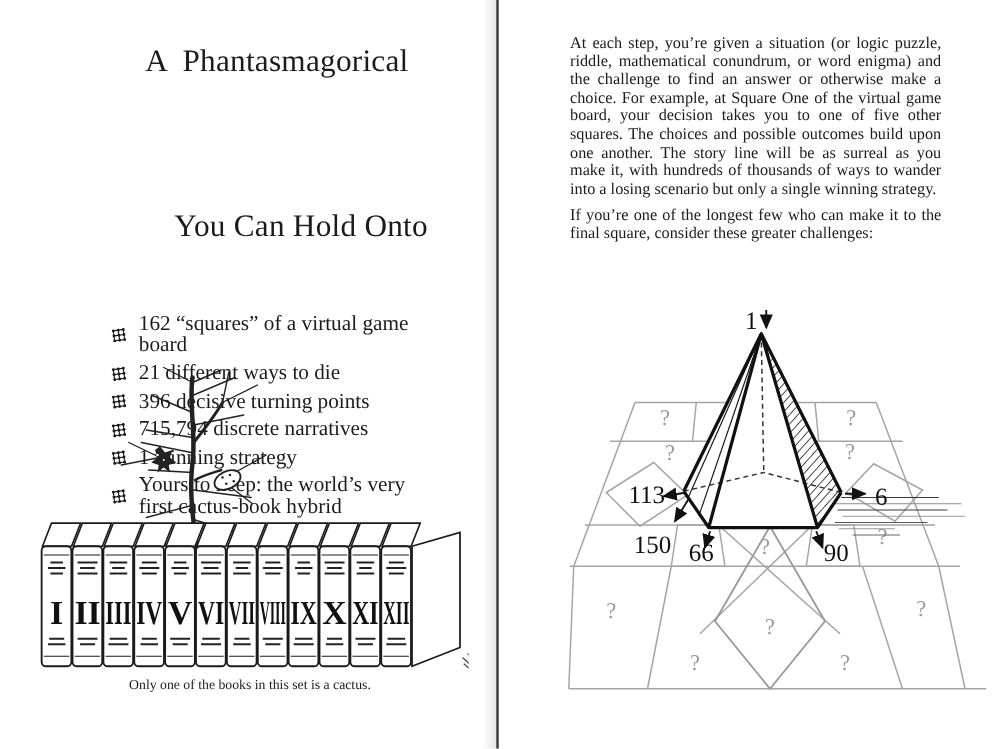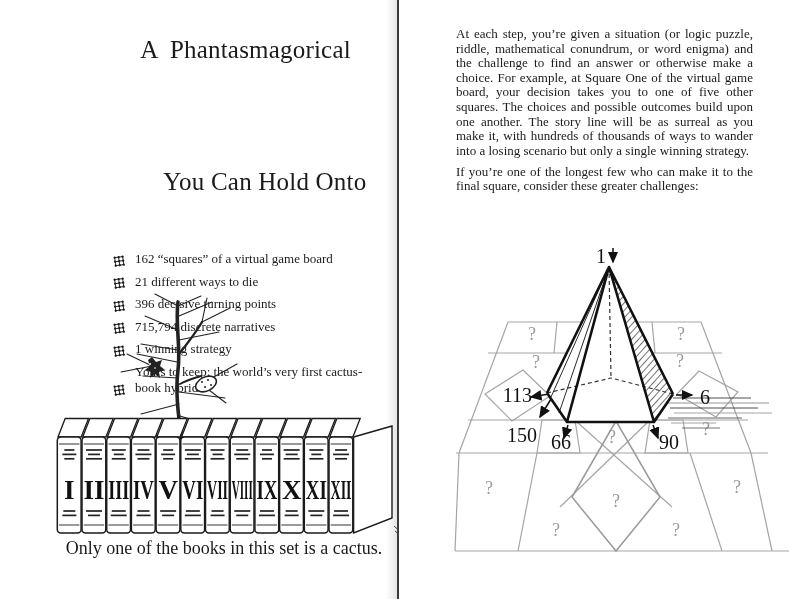--- a/index.html
+++ b/index.html
@@ -5,35 +5,35 @@
   html,body{margin:0;padding:0;}
   body{
     width:800px;height:599px;overflow:hidden;background:#fff;
     font-family:"Liberation Serif","DejaVu Serif",serif;color:#1b1b1b;
   }
   .spread{position:relative;width:800px;height:599px;background:#fff;}
   .gutter-shade{position:absolute;top:0;left:386px;width:11px;height:599px;
     background:linear-gradient(to right, rgba(0,0,0,0), rgba(0,0,0,0.10));}
   .divider{position:absolute;top:0;left:397px;width:2px;height:599px;background:#3a3a3a;}
   .page{position:absolute;top:0;height:599px;}
-  .page-left{left:0;width:467px;margin-left:24px;}
+  .page-left{left:0;width:467px;}
   .page-right{left:400px;width:364px;}
 
   
   .book-title{
     margin:33px 24px 0 0;text-align:center;font-weight:400;
     font-size:25px;line-height:33px;letter-spacing:.2px;white-space:pre-wrap;
   }
   .features{margin:20px 0 0 88px;width:254px;}
-  .feature{display:flex;align-items:flex-end;gap:9px;margin-bottom:6px;
-    font-size:13px;line-height:16.5px;}
+  .feature{display:flex;align-items:center;gap:9px;margin-bottom:6px;
+    font-size:17px;line-height:16.5px;}
   .feature .gb{flex:0 0 auto;width:14px;height:14px;margin-top:1px;}
   .illus{position:absolute;left:25px;top:292px;}
   .caption{position:absolute;left:25px;top:540px;width:350px;text-align:center;
-    font-size:18px;line-height:17px;}
+    font-size:11px;line-height:17px;}
 
   
   .textcol{padding:27px 11px 0 56px;}
   .para{font-size:13px;line-height:14.6px;text-align:justify;margin:0;}
   .para + .para{margin-top:6.5px;}
   .challenges{margin:13px 0 0 0;}
   .challenge{display:flex;align-items:flex-start;gap:9px;margin-bottom:7px;
     font-size:13.5px;line-height:16.5px;}
   .challenge .gb{flex:0 0 auto;width:14px;height:14px;margin-top:1px;}
   .diagram{position:absolute;left:20px;top:245px;}

